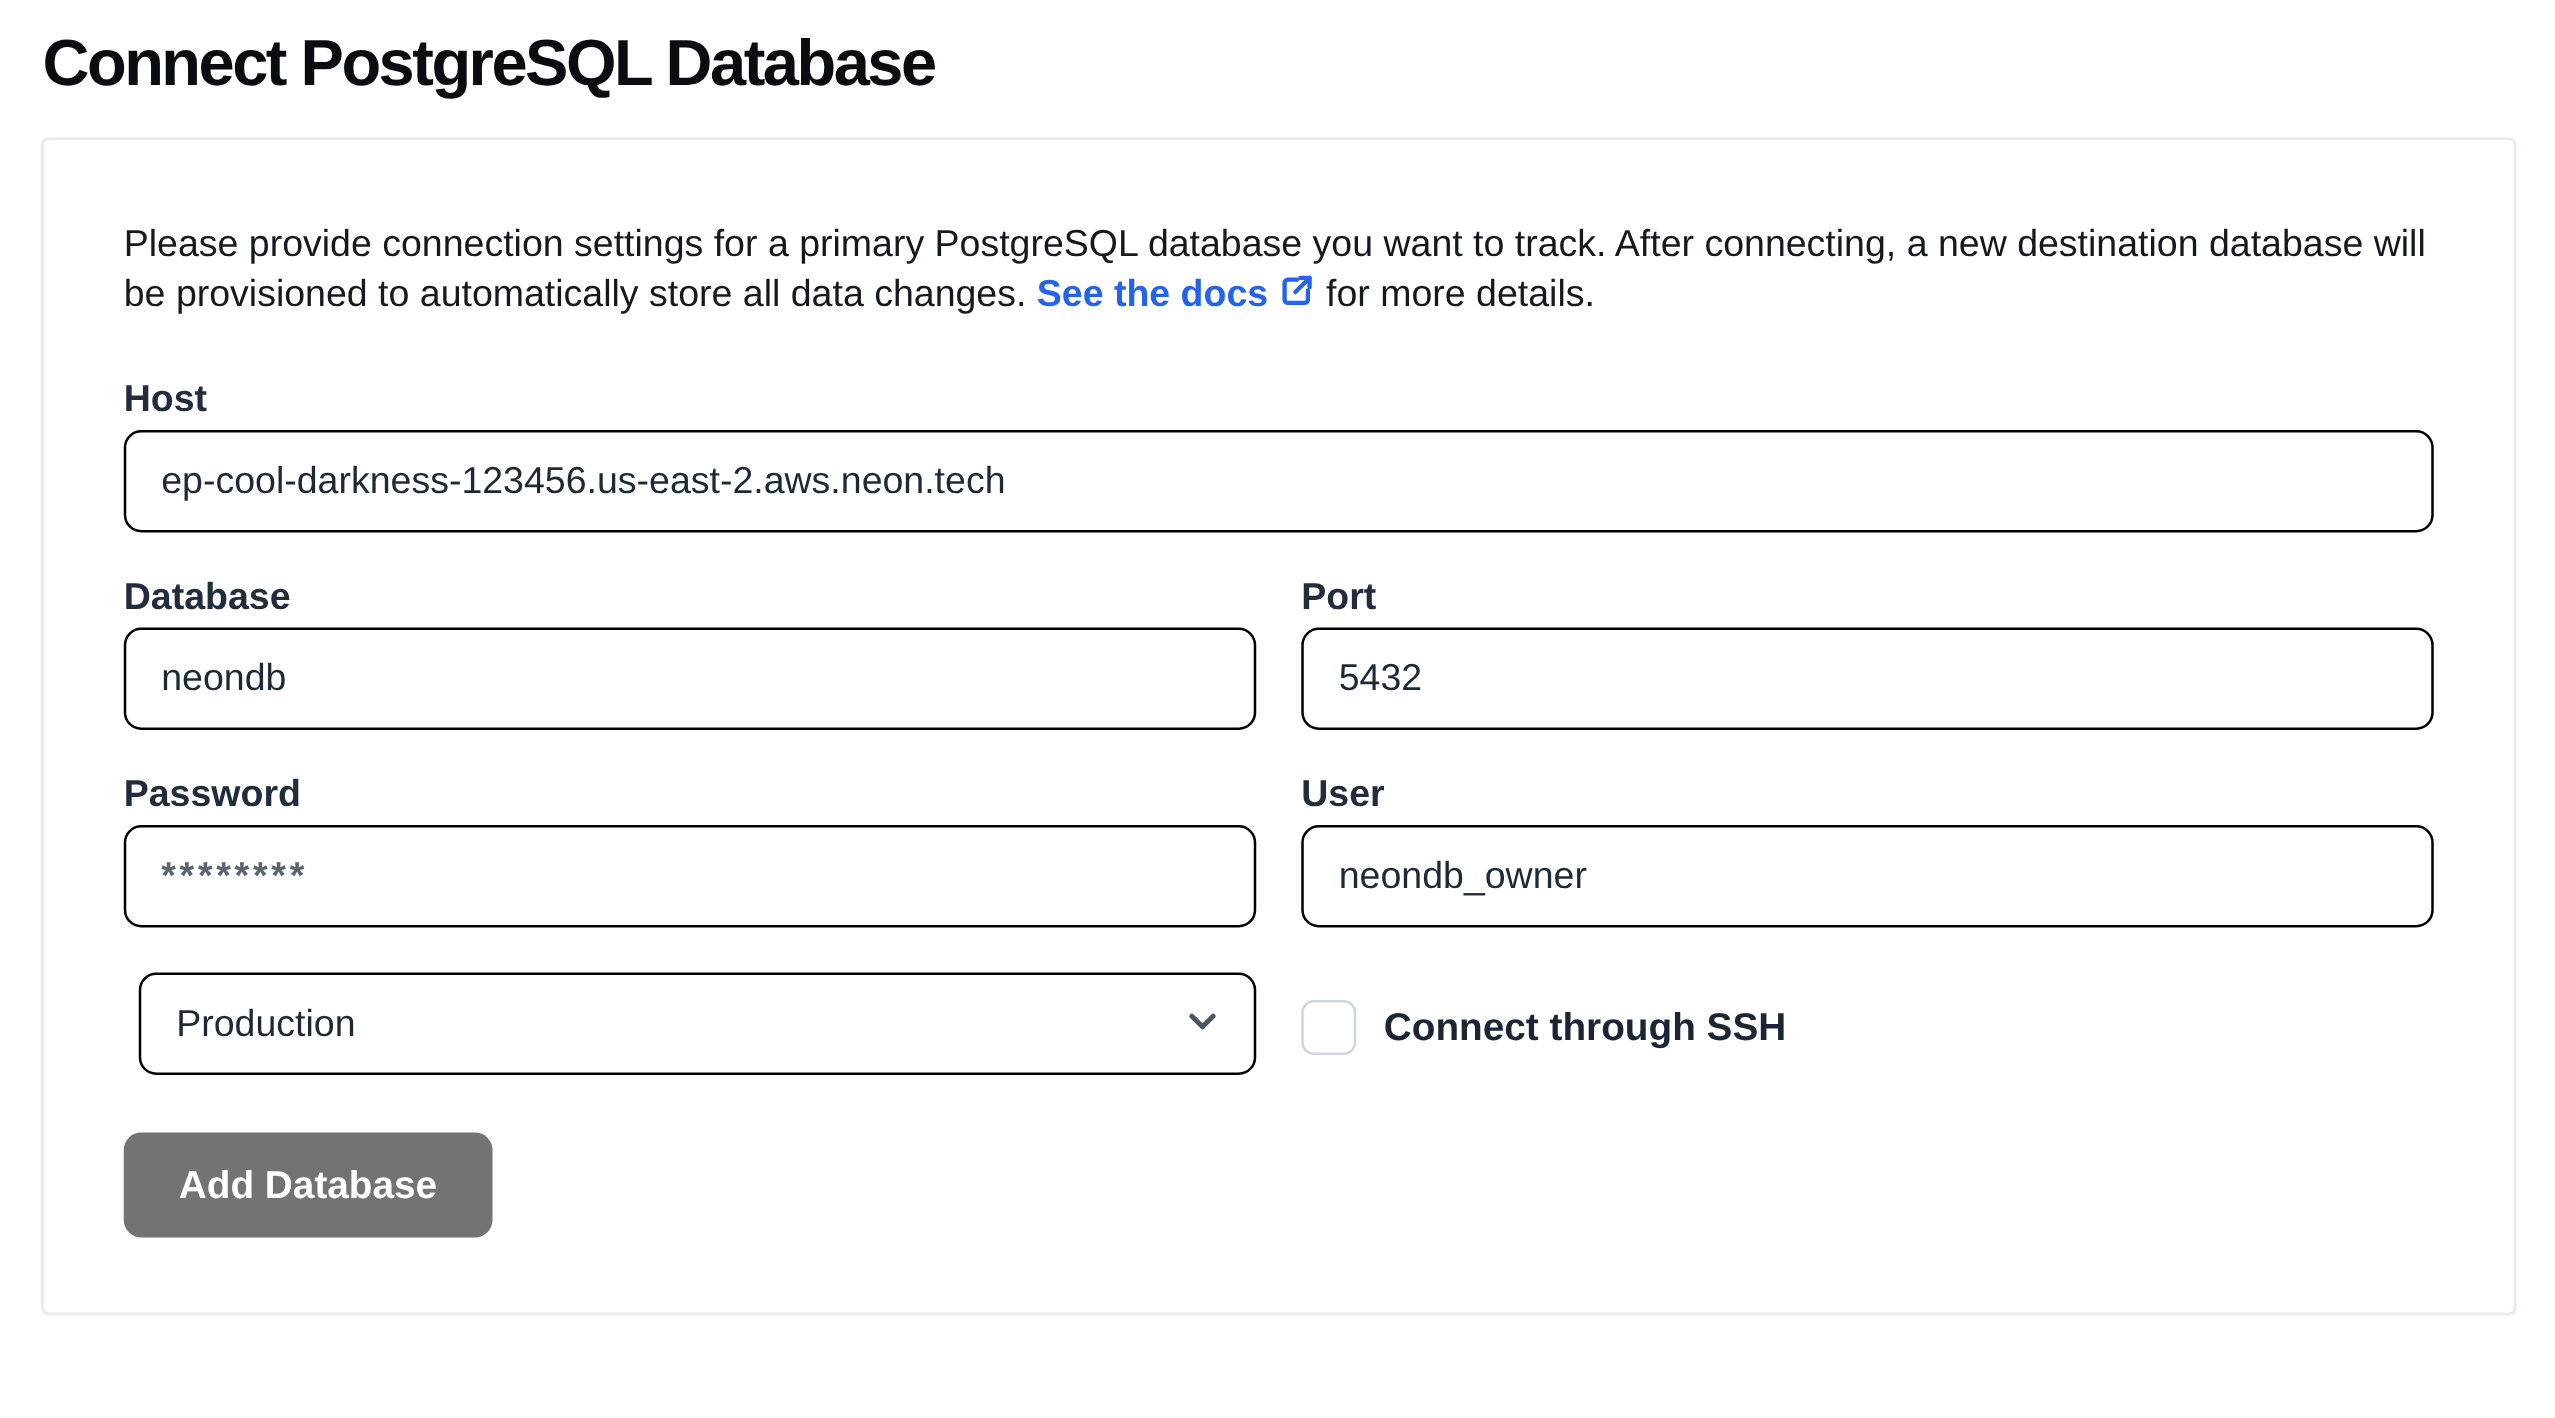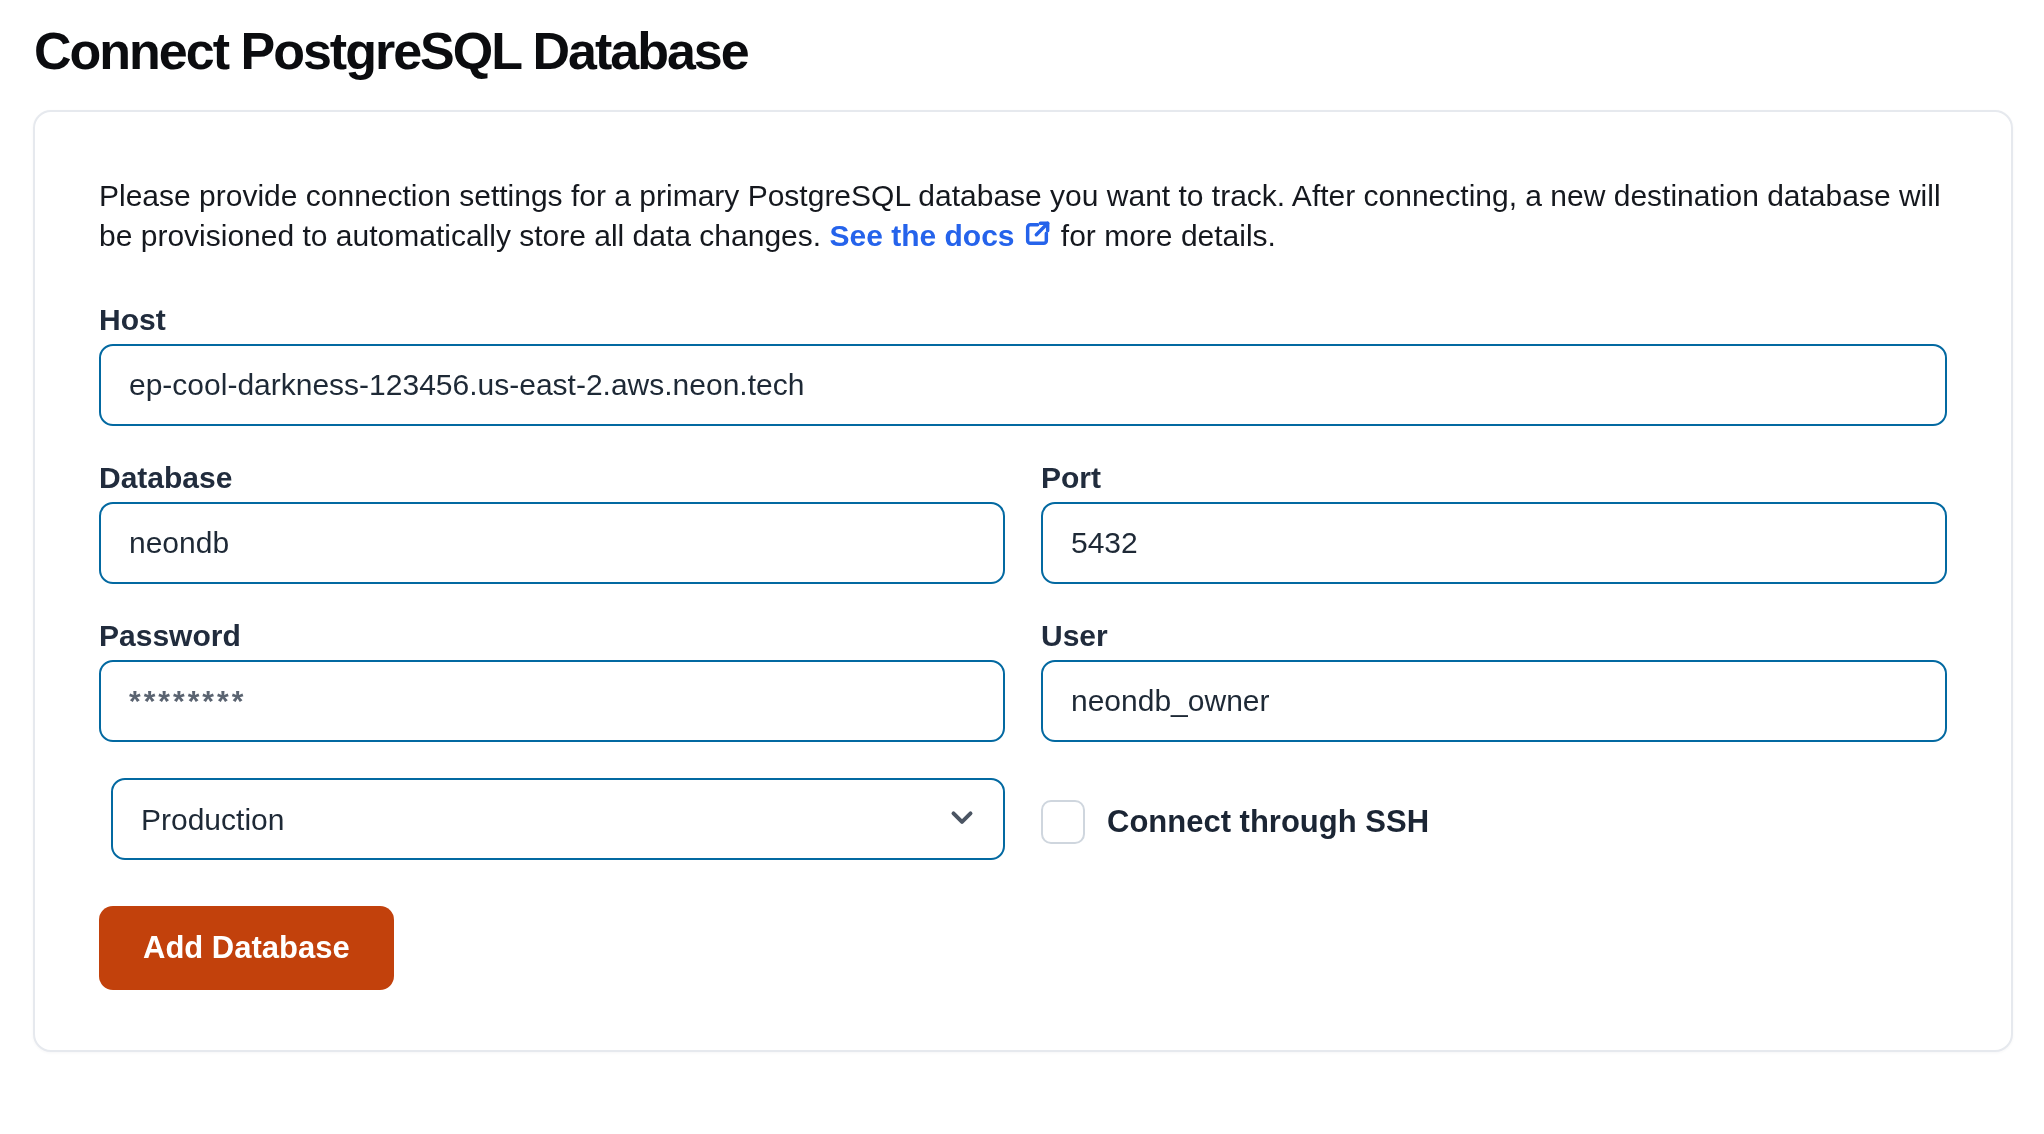--- a/index.html
+++ b/index.html
@@ -16,21 +16,21 @@
     font-weight: 800;
     letter-spacing: -2px;
     color: #0b0c0f;
     line-height: 1.35;
   }
   .card {
     margin: 24px 31px 0 33px;
     width: 1980px;
     background: #ffffff;
     border: 2px solid #e6e9ee;
-    border-radius: 18px;
+    border-radius: 6px;
     padding: 64px 64px 60px 64px;
     box-shadow: 0 1px 3px rgba(16,24,40,0.04);
   }
   .description {
     font-size: 30px;
     line-height: 40px;
     color: #15181e;
     margin-bottom: 44px;
     max-width: 1860px;
   }
@@ -49,21 +49,21 @@
     display: block;
     font-size: 30px;
     font-weight: 600;
     color: #212c3d;
     line-height: 32px;
     margin-bottom: 8px;
   }
   .text-input, .select-box {
     width: 100%;
     height: 82px;
-    border: 2px solid #0369a1;
+    border: 2px solid #000000;
     border-radius: 14px;
     background: #ffffff;
     font-family: "Liberation Sans", "DejaVu Sans", sans-serif;
     font-size: 30px;
     color: #1e2936;
     padding: 0 28px;
     outline: none;
   }
   .password-input {
     color: #5b6471;
@@ -110,21 +110,21 @@
   .ssh-label {
     font-size: 31px;
     font-weight: 600;
     color: #1b2534;
     cursor: pointer;
   }
   .submit-btn {
     margin-top: 46px;
     height: 84px;
     padding: 0 44px;
-    background: #c2410c;
+    background: #737373;
     color: #ffffff;
     border: none;
     border-radius: 14px;
     font-family: "Liberation Sans", "DejaVu Sans", sans-serif;
     font-size: 31px;
     font-weight: 700;
     cursor: pointer;
   }
 </style>
 </head>

